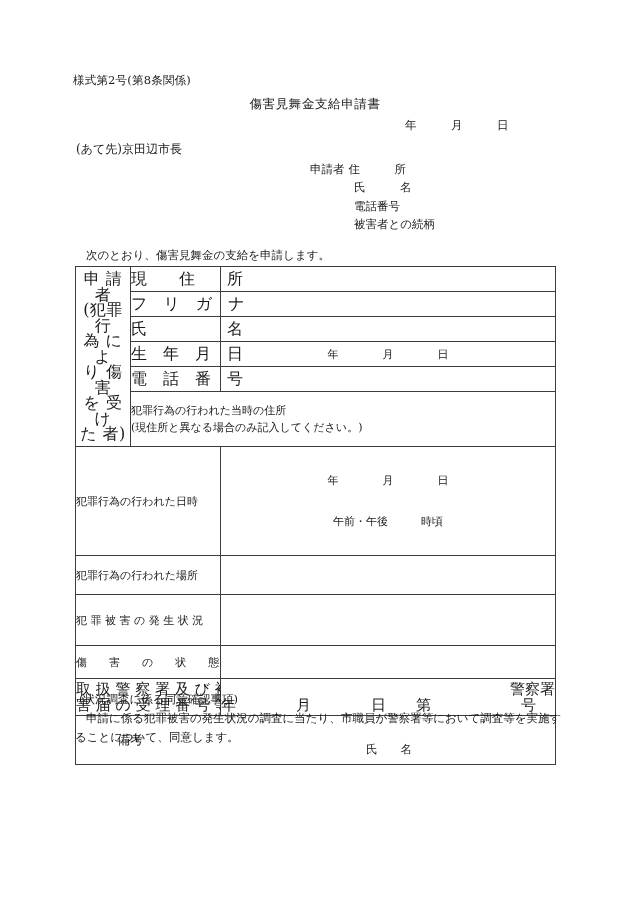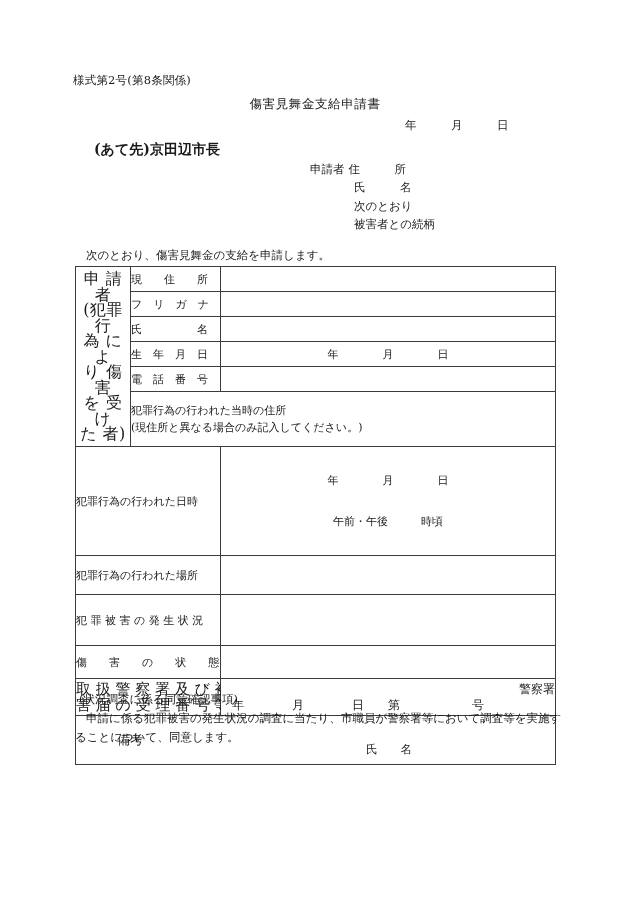--- a/index.html
+++ b/index.html
@@ -41,24 +41,23 @@
   }
   .date-line {
     position: absolute;
     top: 118px;
     left: 405px;
     font-size: 11.5px;
     white-space: pre;
   }
   .addressee {
     position: absolute;
-    left: 94px; top: 141px;
-    font-size: 14px;
+    left: 76px; top: 141px;
+    font-size: 12px;
     white-space: nowrap;
-    font-weight: bold;
   }
   .applicant-block {
     position: absolute;
     left: 310px; top: 160px;
     font-size: 11.5px;
     line-height: 18.4px;
   }
   .applicant-block .row { white-space: pre; }
   .applicant-block .lead { margin-right: 4px; }
   .applicant-block .indent { padding-left: 44px; }
@@ -90,21 +89,21 @@
 
   .vlabel {
     text-align: center;
     font-size: 16px;
     line-height: 15.5px;
     padding: 2px 3px;
     letter-spacing: 0.5px;
   }
   .lbl {
     padding: 3px 6px;
-    font-size: 11px;
+    font-size: 16px;
     white-space: pre;
     letter-spacing: 0;
   }
   .lbl-just {
     padding: 3px 6px;
     font-size: 11px;
     white-space: pre;
   }
   .val {
     padding: 4px 8px;
@@ -126,21 +125,21 @@
   .two-line-label {
     padding: 3px 6px;
     font-size: 15px;
     line-height: 16px;
   }
   .two-line-label .ln { white-space: pre; display: block; }
 
   .police-cell {
     position: relative;
     padding: 3px 8px;
-    font-size: 12px;
+    font-size: 15px;
     height: 34px;
   }
   .police-cell .top-right {
     text-align: right;
     white-space: pre;
     line-height: 16px;
   }
   .police-cell .bottom-mid {
     text-align: center;
     white-space: pre;
@@ -187,21 +186,21 @@
 <div class="page">
 
   <div class="form-no">様式第2号(第8条関係)</div>
   <div class="doc-title">傷害見舞金支給申請書</div>
   <div class="date-line">年　　　月　　　日</div>
   <div class="addressee">(あて先)京田辺市長</div>
 
   <div class="applicant-block">
     <div class="row"><span class="lead">申請者</span><span>住　　　所</span></div>
     <div class="row indent">氏　　　名</div>
-    <div class="row indent">次のとおり</div>
+    <div class="row indent">電話番号</div>
     <div class="row indent">被害者との続柄</div>
   </div>
 
   <div class="intro">次のとおり、傷害見舞金の支給を申請します。</div>
 
   <table class="form-table">
     <colgroup>
       <col class="col-a">
         <col class="col-b">
         <col class="col-c">

